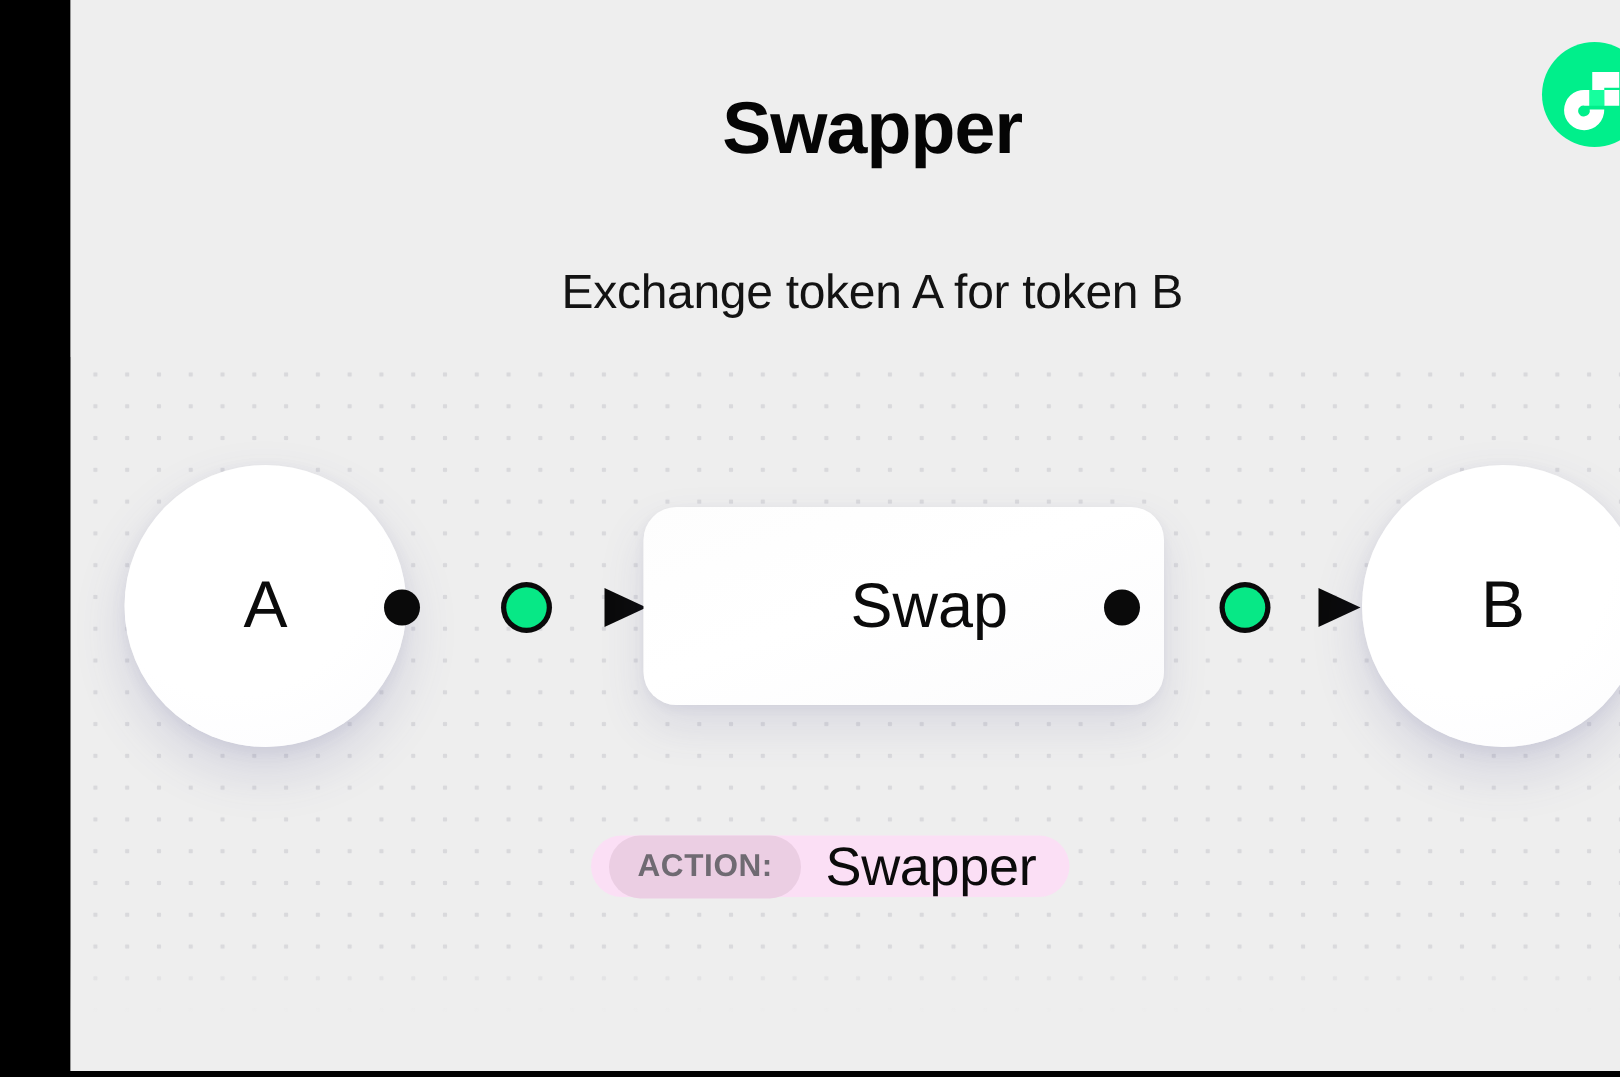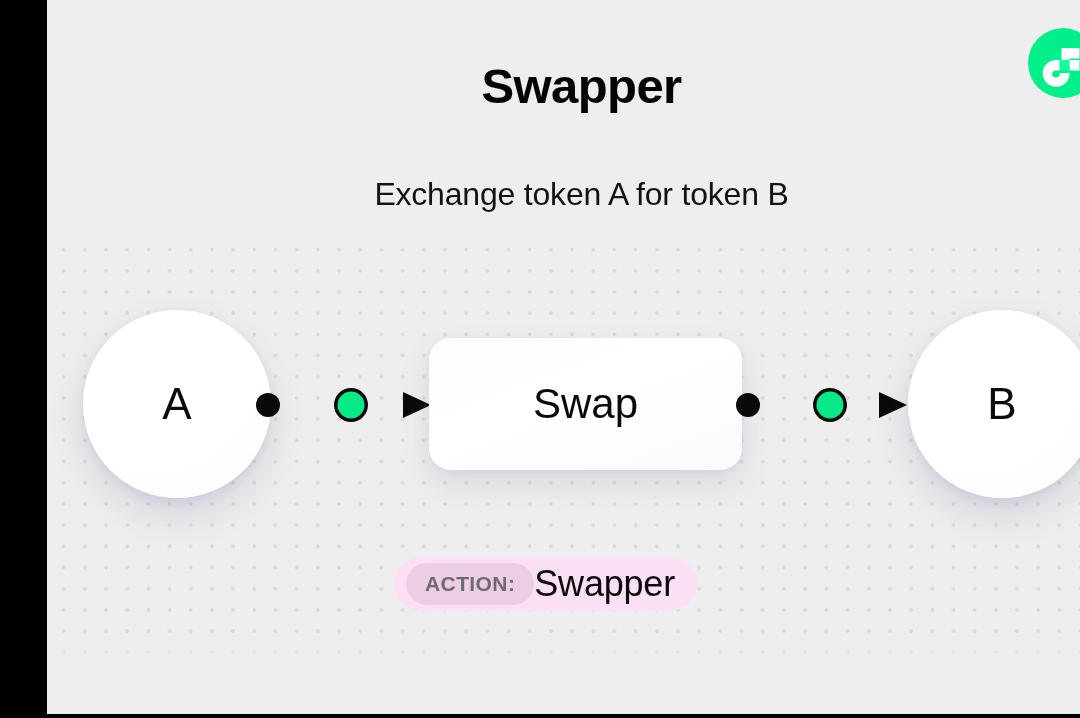--- a/index.html
+++ b/index.html
@@ -119,20 +119,21 @@
     left: 382px;
     top: 338px;
     width: 313px;
     height: 132px;
     border-radius: 22px;
     background: linear-gradient(160deg, #fdfdfd 0%, #ffffff 45%, #fbfbfc 100%);
     box-shadow: 0 14px 30px rgba(80,80,140,0.13), 0 2px 7px rgba(80,80,140,0.07);
     display: flex;
     align-items: center;
     justify-content: center;
+    padding-left: 34px;
   }
   #swap-node .node-label {
     font-size: 42px;
     font-weight: 400;
     color: #0b0b0b;
   }
 
   
   .connector {
     position: absolute;
@@ -140,26 +141,27 @@
   }
   .connector svg { display: block; }
   #connector-left  { left: 204px; top: 381px; width: 186px; }
   #connector-right { left: 686px; top: 381px; width: 178px; }
 
   
   #action-badge {
     position: absolute;
     left: 347px;
     top: 557px;
-    height: 54px;
+    height: 41px;
     padding: 0 22px 0 12px;
     border-radius: 29px;
     background: #fbdff5;
     display: flex;
     align-items: center;
+    gap: 16px;
   }
   #action-badge .badge-key {
     background: #ebcee3;
     color: #6f6a72;
     font-size: 21px;
     font-weight: bold;
     letter-spacing: 0.4px;
     padding: 9px 19px;
     border-radius: 22px;
   }

